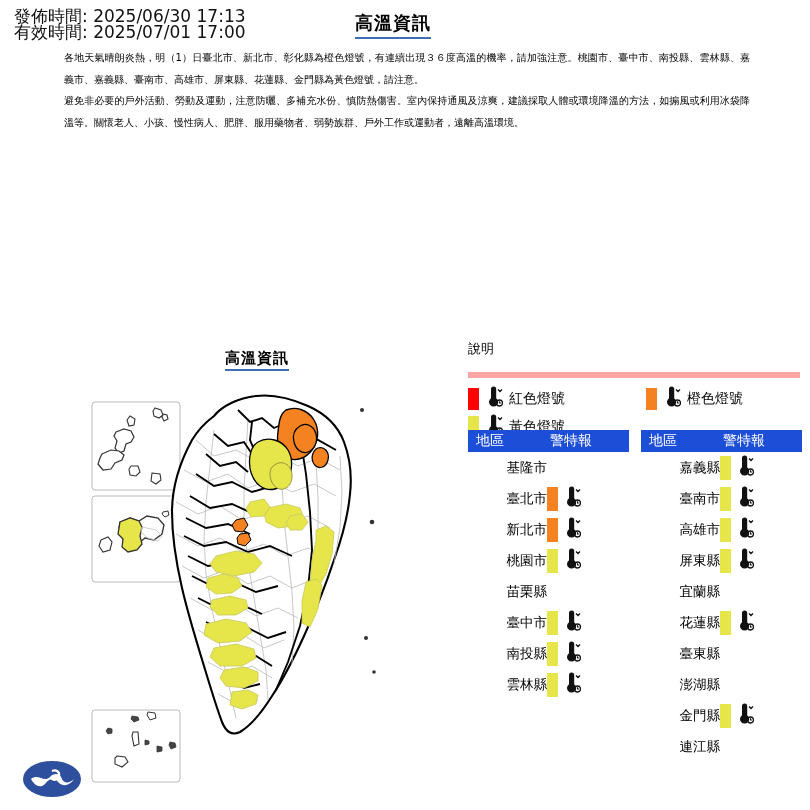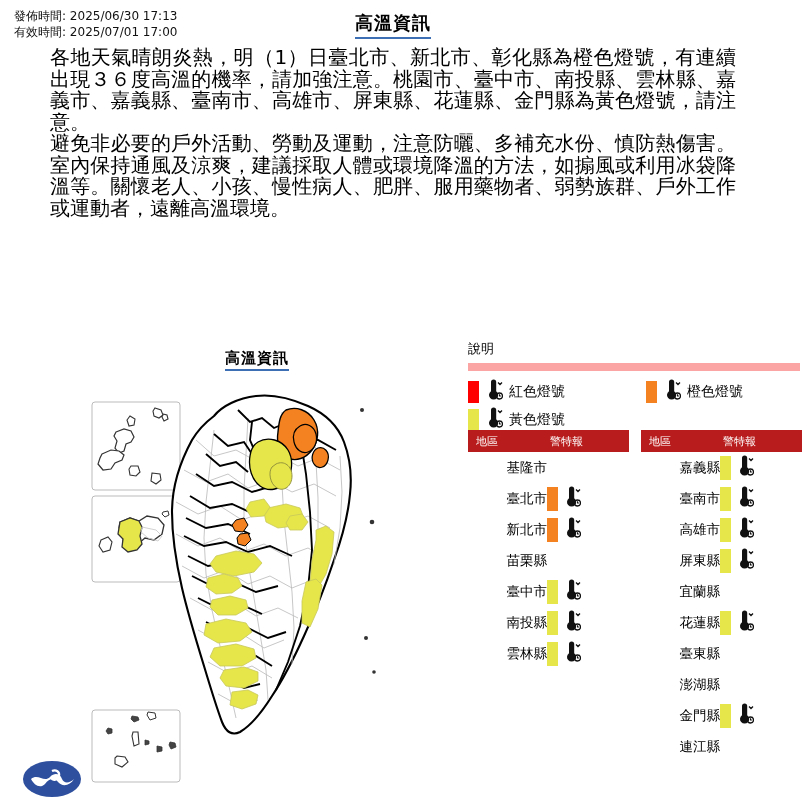--- a/index.html
+++ b/index.html
@@ -14,21 +14,21 @@
     font-family: "DejaVu Sans", "Liberation Sans", sans-serif;
     color: #1a1a1a;
     overflow: hidden;
   }
 
   
   #header-times {
     position: absolute;
     left: 14px;
     top: 8px;
-    font-size: 12px;
+    font-size: 17px;
     line-height: 16px;
     color: #111;
     white-space: nowrap;
   }
   #header-times div { letter-spacing: 0px; }
 
   #doc-title {
     position: absolute;
     left: 355px;
     top: 11px;
@@ -36,24 +36,24 @@
     font-weight: bold;
     letter-spacing: 1px;
     color: #000;
     border-bottom: 2px solid #3c6fb4;
     padding-bottom: 2px;
   }
 
   
   #body-text {
     position: absolute;
-    left: 50px;
+    left: 64px;
     top: 47px;
     width: 686px;
-    font-size: 20px;
+    font-size: 10px;
     line-height: 21.5px;
     text-align: justify;
     color: #000;
   }
   #body-text p { margin: 0; text-indent: 0; }
 
   
   #map-title {
     position: absolute;
     left: 225px;
@@ -86,22 +86,22 @@
   
   #legend {
     position: absolute;
     left: 468px;
     top: 340px;
     width: 332px;
   }
   #legend-title {
     font-size: 13px;
     color: #000;
-    padding-bottom: 5px;
-    border-bottom: 8px solid #fca5a5;
+    padding-bottom: 14px;
+    border-bottom: 6px solid #fca5a5;
     margin-bottom: 7px;
   }
   .legend-row {
     display: flex;
     align-items: center;
     height: 28px;
   }
   .legend-item {
     display: flex;
     align-items: center;
@@ -125,26 +125,26 @@
   #tables {
     position: absolute;
     left: 468px;
     top: 430px;
     width: 334px;
     display: flex;
     gap: 12px;
   }
   .tbl { width: 161px; }
   .tbl-head {
-    background: #b91c1c;
+    background: #1d4ed8;
     color: #ffffff;
     height: 22px;
     display: flex;
     align-items: center;
-    font-size: 11px;
+    font-size: 14px;
   }
   .tbl-head .c1 { width: 74px; padding-left: 8px; }
   .tbl-head .c2 { width: 74px; }
   .trow {
     height: 31px;
     display: flex;
     align-items: center;
     font-size: 13.5px;
     color: #000;
     text-align: right;
@@ -410,20 +410,33 @@
             <span class="thermo"><svg width="20" height="24" viewBox="0 0 20 22">
                 <path d="M8 3a2.6 2.6 0 015.2 0v9.2a4.6 4.6 0 11-5.2 0z" fill="#111"></path>
                 <circle cx="10.6" cy="16" r="3.1" fill="#111"></circle>
                 <path d="M15 3.5l2 2 2-2" fill="none" stroke="#111" stroke-width="1.3"></path>
                 <circle cx="16.5" cy="17" r="3" fill="none" stroke="#111" stroke-width="1.3"></circle>
                 <path d="M16.5 15.2v1.8h1.4" fill="none" stroke="#111" stroke-width="1.1"></path>
               </svg></span>
           </span>
         </div>
         <div class="trow">
+          <span class="region">桃園市</span>
+          <span class="warn">
+            <span class="sw" style="background: rgb(230, 230, 75);"></span>
+            <span class="thermo"><svg width="20" height="24" viewBox="0 0 20 22">
+                <path d="M8 3a2.6 2.6 0 015.2 0v9.2a4.6 4.6 0 11-5.2 0z" fill="#111"></path>
+                <circle cx="10.6" cy="16" r="3.1" fill="#111"></circle>
+                <path d="M15 3.5l2 2 2-2" fill="none" stroke="#111" stroke-width="1.3"></path>
+                <circle cx="16.5" cy="17" r="3" fill="none" stroke="#111" stroke-width="1.3"></circle>
+                <path d="M16.5 15.2v1.8h1.4" fill="none" stroke="#111" stroke-width="1.1"></path>
+              </svg></span>
+          </span>
+        </div>
+        <div class="trow">
           <span class="region">苗栗縣</span>
           <span class="warn"></span>
         </div>
         <div class="trow">
           <span class="region">臺中市</span>
           <span class="warn">
             <span class="sw" style="background: rgb(230, 230, 75);"></span>
             <span class="thermo"><svg width="20" height="24" viewBox="0 0 20 22">
                 <path d="M8 3a2.6 2.6 0 015.2 0v9.2a4.6 4.6 0 11-5.2 0z" fill="#111"></path>
                 <circle cx="10.6" cy="16" r="3.1" fill="#111"></circle>

